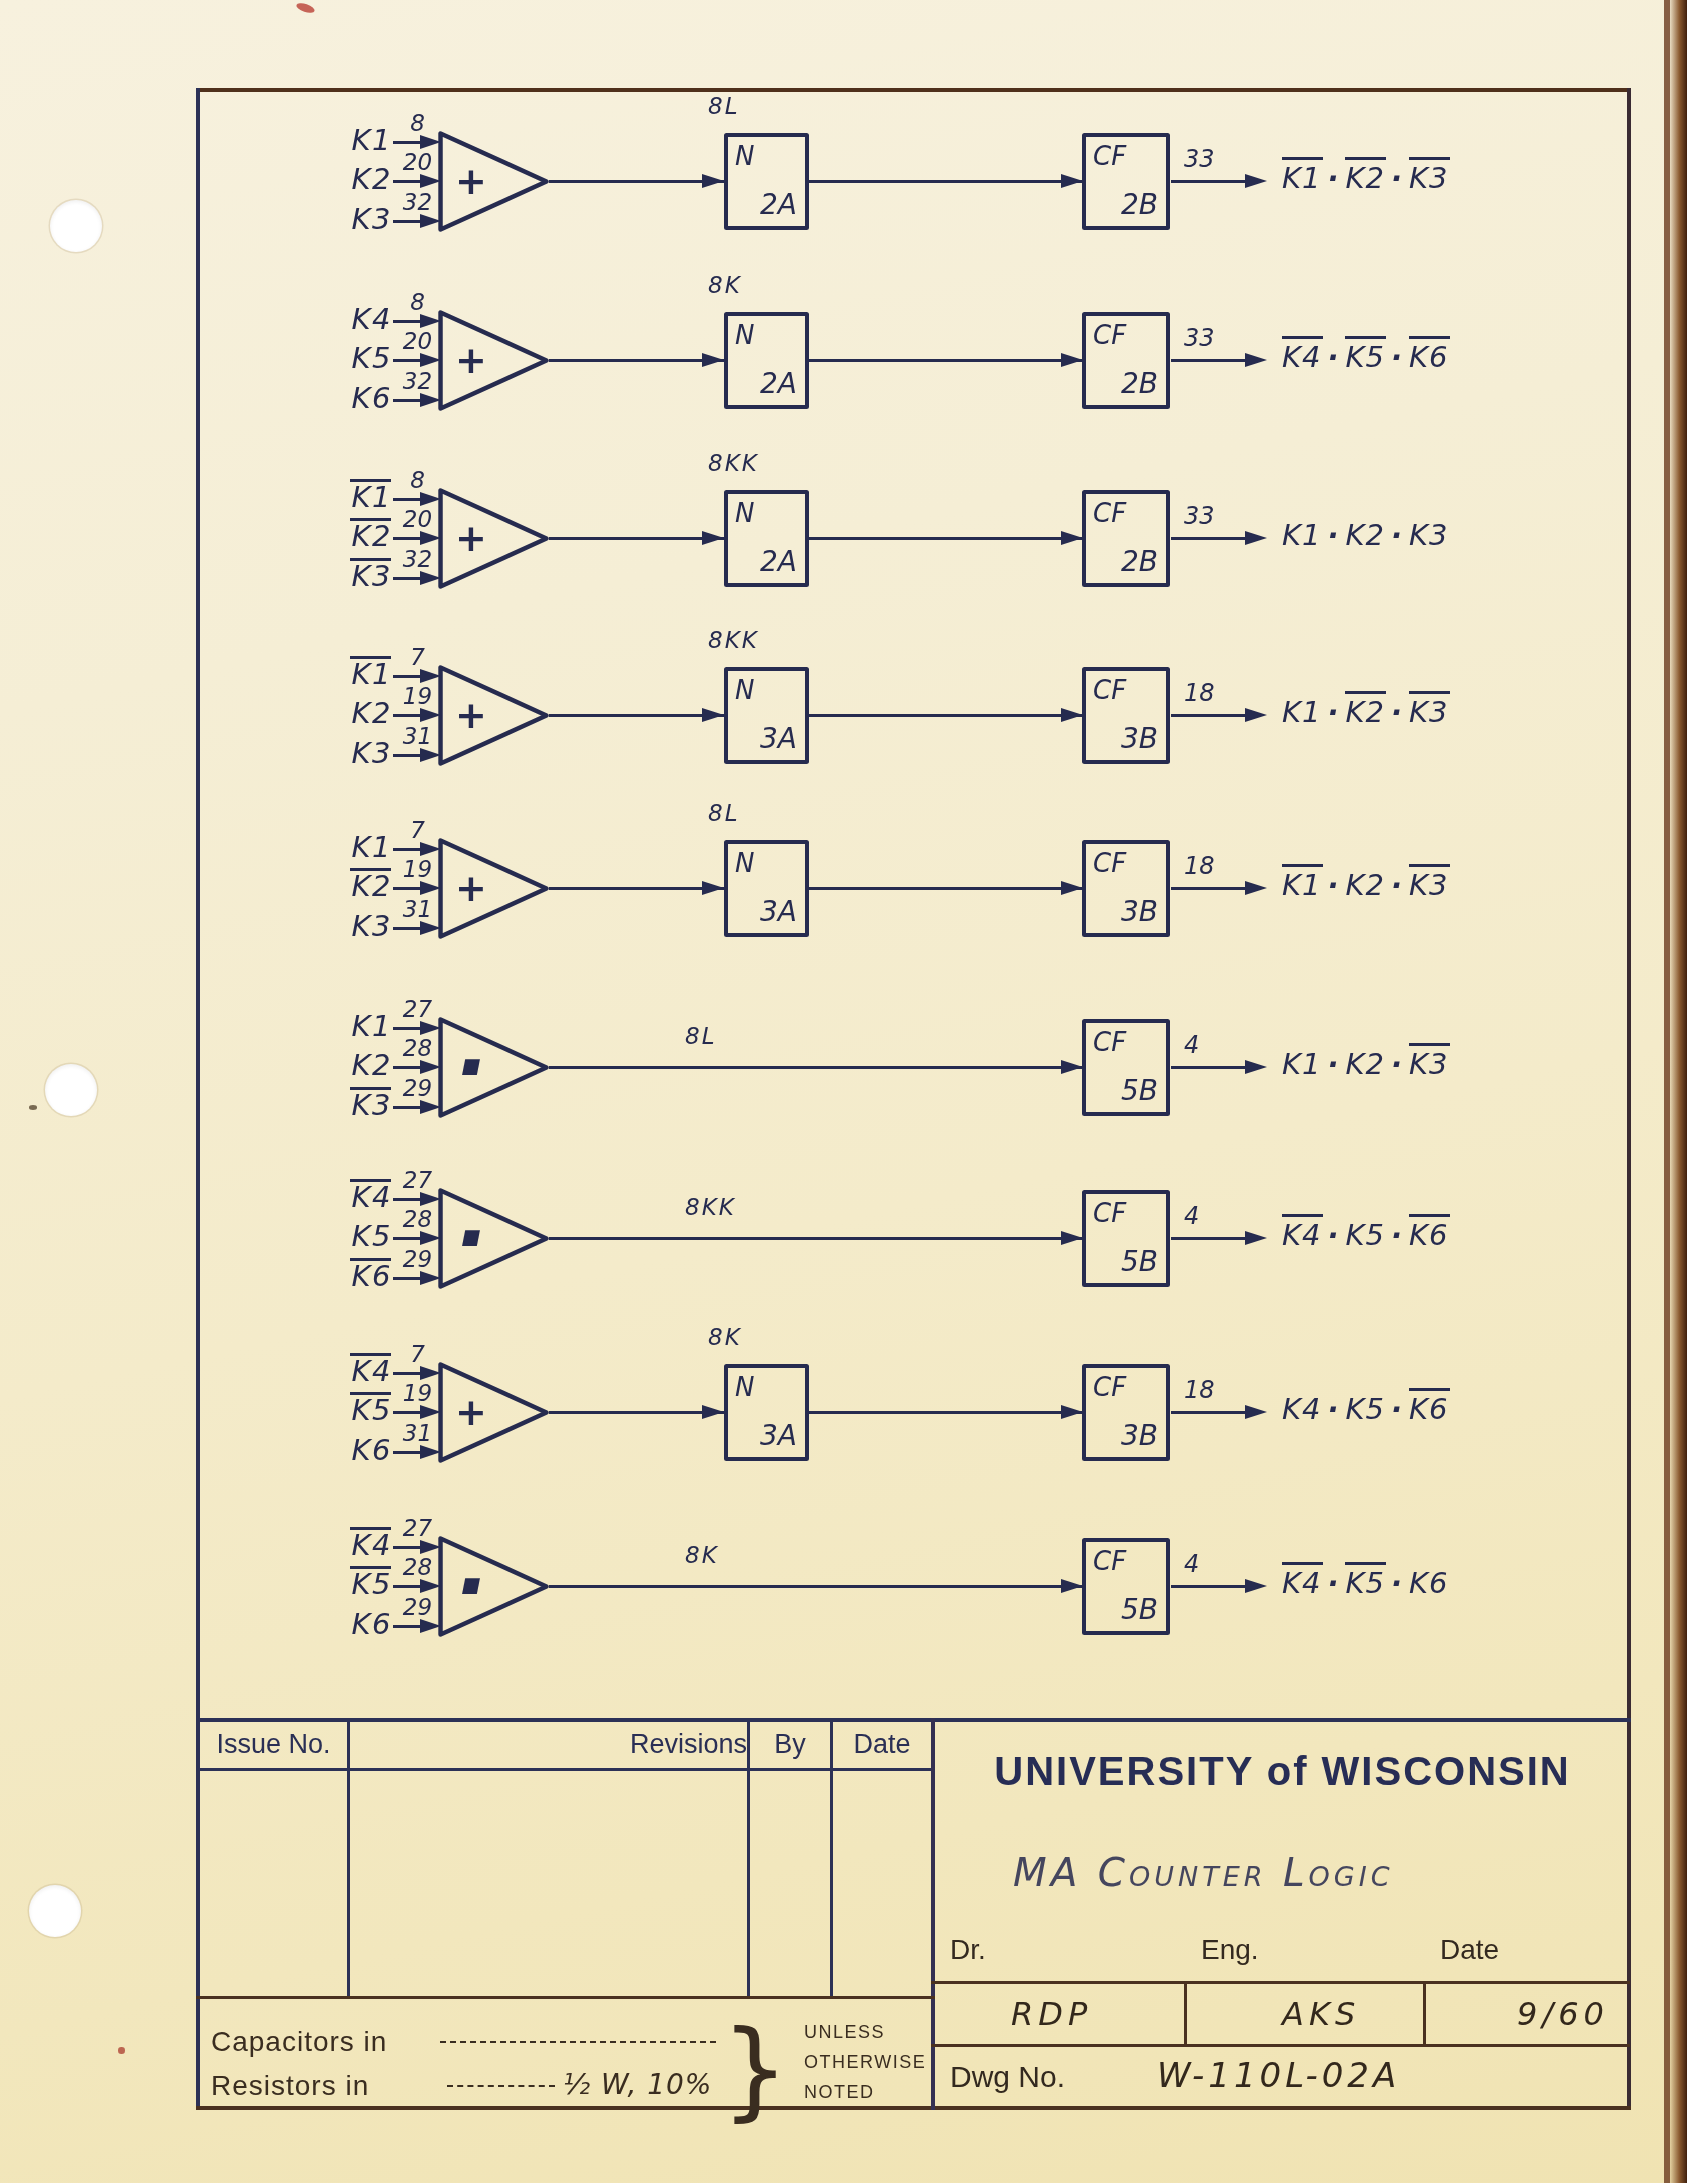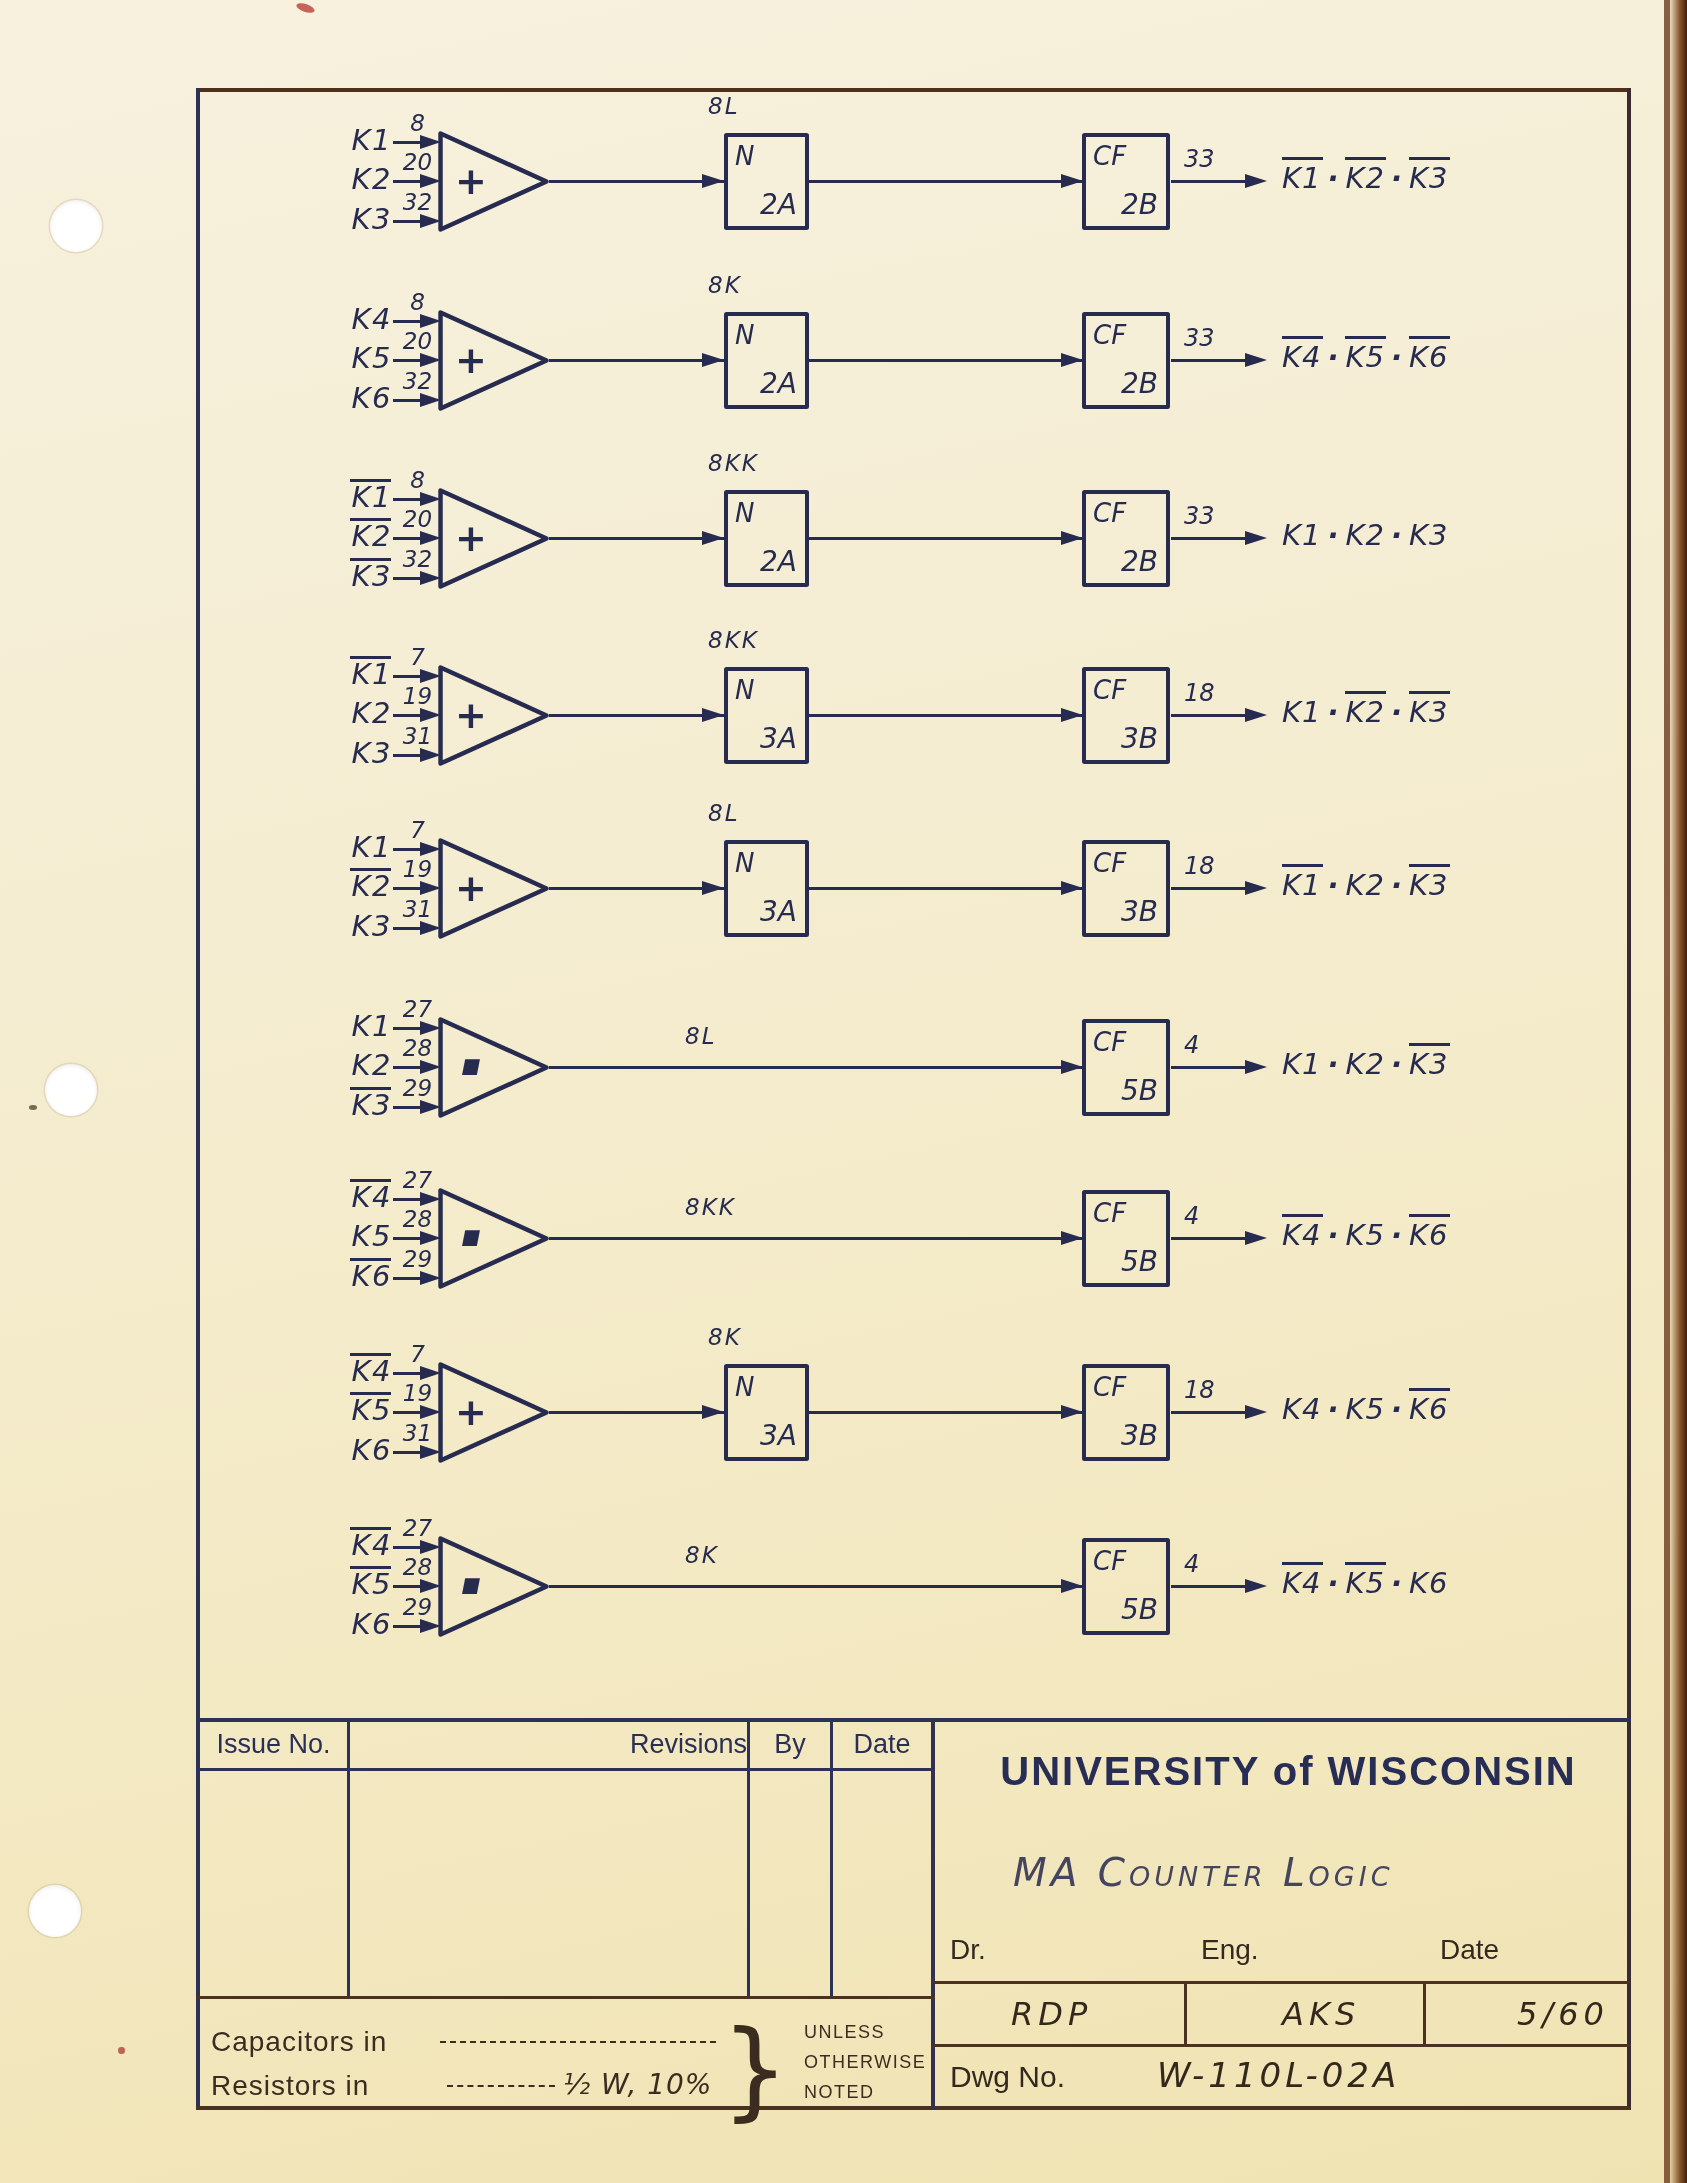--- a/index.html
+++ b/index.html
@@ -52,21 +52,21 @@
   .opin{left:876px;top:58px;width:55px;font-size:24px;}
   .oexpr{left:974px;top:74px;display:flex;align-items:baseline;gap:7px;font-size:29px;letter-spacing:1px;}
   .oexpr *{position:static;}
   .term{position:relative;display:inline-block;}
   .term.bar::before{content:"";position:absolute;top:-4px;left:-0.5px;right:-1.5px;height:3px;background:currentColor;}
   .sep{margin:0 -1px;font-weight:bold;}
   
   .tbh{position:absolute;top:1727px;height:35px;line-height:35px;text-align:center;
     font-size:27px;color:#2a2f55;}
   .uni{position:absolute;left:935px;width:695px;text-align:center;top:1749px;
-    font-size:40px;font-weight:600;letter-spacing:2px;color:#272d55;padding-left:6px;}
+    font-size:40px;font-weight:600;letter-spacing:2px;color:#272d55;}
   .dept{position:absolute;left:935px;width:695px;text-align:center;top:1799px;
     font-size:28px;letter-spacing:0.5px;color:#2b3052;}
   .mat{position:absolute;left:1013px;top:1850px;font-size:39px;letter-spacing:4px;
     font-variant:small-caps;color:#45465e;}
   .credit-l{position:absolute;top:1934px;font-size:28px;color:#33291f;}
   .credit-v{position:absolute;top:1995px;font-size:32px;color:#33281c;letter-spacing:5px;}
   .dwg-l{position:absolute;top:2060px;font-size:30px;color:#33291f;}
   .dwg-v{position:absolute;top:2055px;font-size:34px;color:#33281c;letter-spacing:4px;}
   .note-t{position:absolute;font-size:28px;color:#3a2d20;letter-spacing:1px;}
   .dash{position:absolute;height:0;border-bottom:2.5px dashed #3a2d20;}
@@ -521,21 +521,21 @@
   <span class="tbh" style="left:833px;width:98px;">Date</span>
 
   <div class="uni">UNIVERSITY of WISCONSIN</div>
   <div class="mat hand">MA Counter Logic</div>
 
   <span class="credit-l" style="left:950px;">Dr.</span>
   <span class="credit-v hand" style="left:1011px;">RDP</span>
   <span class="credit-l" style="left:1201px;">Eng.</span>
   <span class="credit-v hand" style="left:1282px;">AKS</span>
   <span class="credit-l" style="left:1440px;">Date</span>
-  <span class="credit-v hand" style="left:1517px;">5/60</span>
+  <span class="credit-v hand" style="left:1517px;">9/60</span>
 
   <span class="dwg-l" style="left:950px;">Dwg No.</span>
   <span class="dwg-v hand" style="left:1157px;">W-110L-02A</span>
 
   <span class="note-t" style="left:211px;top:2026px;">Capacitors in</span>
   <div class="dash" style="left:440px;top:2041px;width:276px;"></div>
   <span class="note-t" style="left:211px;top:2070px;">Resistors in</span>
   <div class="dash" style="left:447px;top:2085px;width:108px;"></div>
   <span class="note-t hand" style="left:563px;top:2068px;">½ W, 10%</span>
   <span class="brace">}</span>

